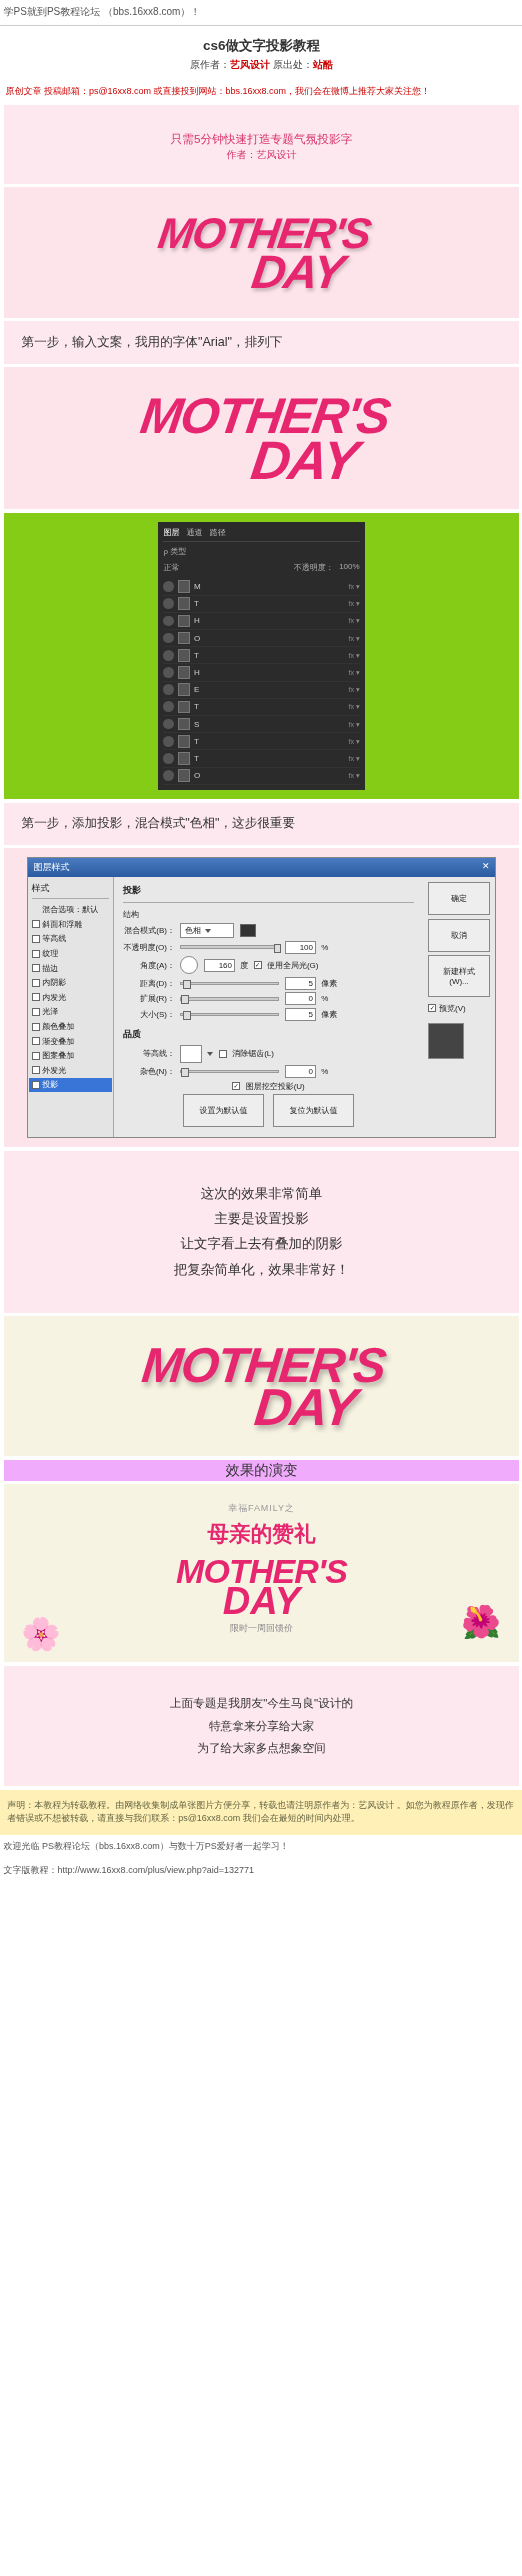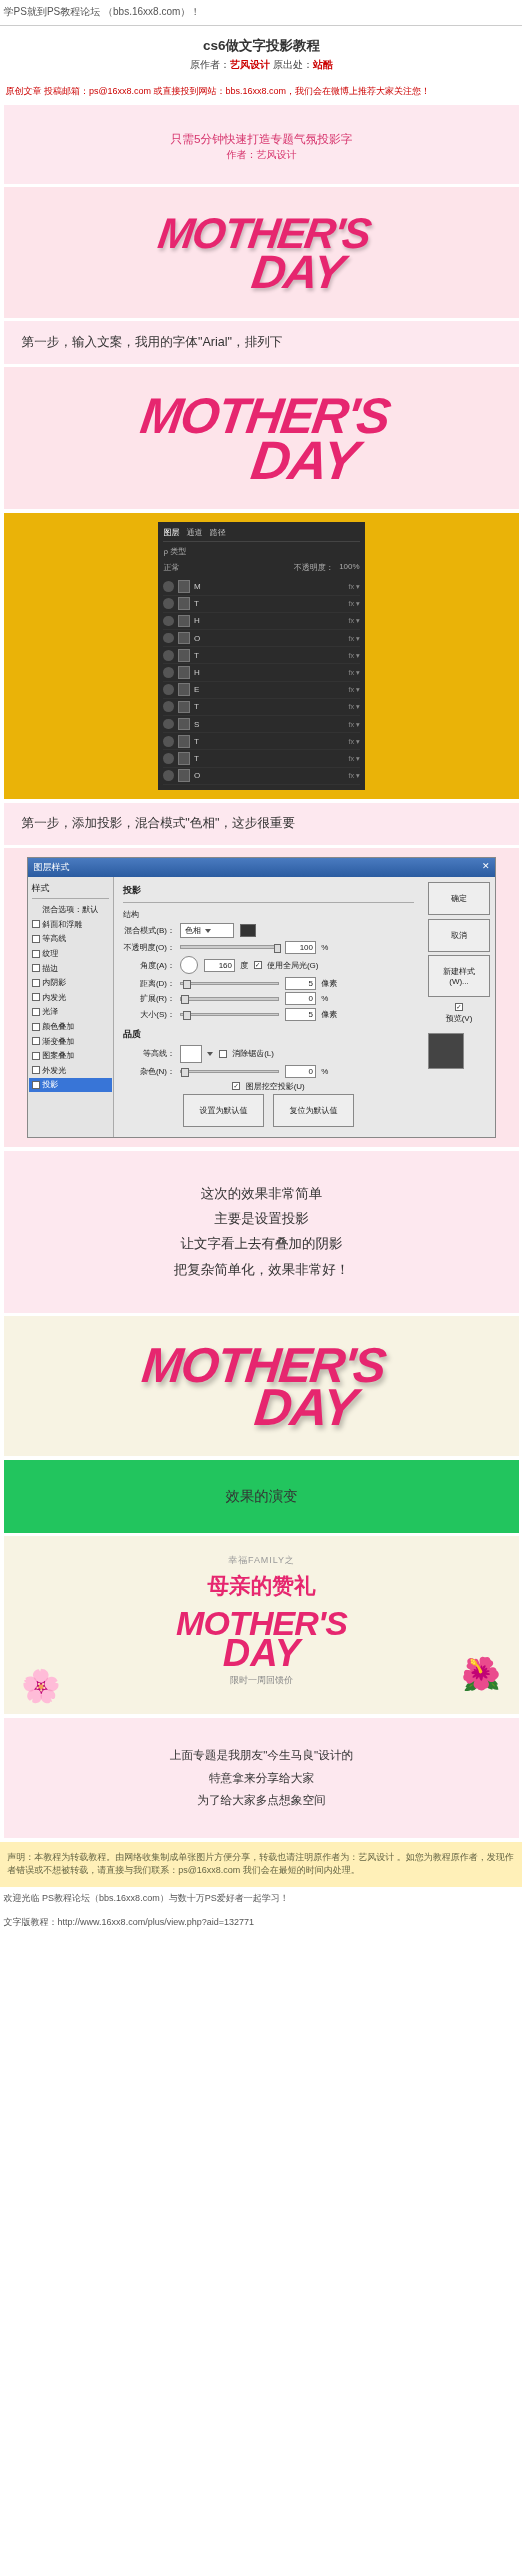--- a/index.html
+++ b/index.html
@@ -20,21 +20,21 @@
 .mothers-block { background: #fde4ea; padding: 27px 9px; text-align: center; margin: 3.6px; }
 .mothers-text { font-family: Arial, sans-serif; font-weight: 900; font-style: italic; color: #e6266f; display: inline-block; text-align: left; transform: skewX(-8deg); text-shadow: 1.8px 2.7px 3.6px rgba(0,0,0,0.2); }
 .mothers-text .line1 { font-size: 43px; line-height: 0.9; letter-spacing: -1.8px; }
 .mothers-text .line2 { font-size: 47px; line-height: 0.8; letter-spacing: -1.8px; padding-left: 99px; }
 .mothers-text.flat { text-shadow: none; }
 .mothers-text.big .line1 { font-size: 50px; }
 .mothers-text.big .line2 { font-size: 54px; padding-left: 117px; }
 
 .step-text { background: #fde8ef; padding: 12.6px 18px; font-size: 12.6px; color: #333; margin: 3.6px; }
 
-.ps-panel { background: #eab308; margin: 3.6px; padding: 9px; display: flex; justify-content: center; }
+.ps-panel { background: #84cc16; margin: 3.6px; padding: 9px; display: flex; justify-content: center; }
 .ps-dark { background: #2b2b2b; width: 207px; padding: 5.4px; color: #ccc; font-size: 8px; }
 .ps-tabs { display: flex; gap: 7.2px; border-bottom: 0.9px solid #444; padding-bottom: 2.7px; margin-bottom: 3.6px; }
 .ps-tab { color: #bbb; font-size: 8px; }
 .ps-tab.active { color: #fff; }
 .ps-toolbar { display: flex; gap: 5.4px; margin-bottom: 5.4px; font-size: 8px; color: #aaa; }
 .ps-layer { display: flex; align-items: center; gap: 3.6px; padding: 1.8px 0; border-bottom: 0.9px solid #333; }
 .ps-eye { width: 10.8px; height: 10.8px; background: #555; border-radius: 50%; }
 .ps-thumb { width: 12.6px; height: 12.6px; background: #555; border: 0.9px solid #777; }
 .ps-layer-name { flex: 1; font-size: 8px; }
 .ps-fx { font-size: 7.2px; color: #888; }
@@ -63,21 +63,21 @@
 .fx-divider { border-top: 0.9px solid #aaa; margin: 5.4px 0; }
 
 .summary-block { background: #fde8ef; text-align: center; padding: 27px 18px; margin: 3.6px; }
 .summary-block p { font-size: 13.5px; color: #333; margin: 7.2px 0; }
 
 .cream-block { background: #f7f3e3; padding: 27px 9px; text-align: center; margin: 3.6px; }
 .cream-text { font-family: Arial, sans-serif; font-weight: 900; font-style: italic; color: #e6266f; display: inline-block; text-align: left; text-shadow: 2.7px 3.6px 5.4px rgba(0,0,0,0.25); transform: skewX(-6deg); }
 .cream-text .line1 { font-size: 49px; line-height: 0.9; letter-spacing: -1.8px; }
 .cream-text .line2 { font-size: 52px; line-height: 0.8; padding-left: 117px; letter-spacing: -1.8px; }
 
-.evolve-title { background: #22c55e; text-align: center; padding: 27px; font-size: 14.4px; color: #333; margin: 3.6px; }
+.evolve-title { background: #f0abfc; text-align: center; padding: 1px; font-size: 14.4px; color: #333; margin: 3.6px; }
 
 .banner { background: #f7f3e3; padding: 18px 13.5px 27px; margin: 3.6px; position: relative; text-align: center; }
 .banner-top { font-size: 9px; color: #999; letter-spacing: 0.9px; margin-bottom: 3.6px; }
 .banner-cn { font-size: 21.6px; color: #e6266f; font-weight: bold; margin-bottom: 8px; }
 .banner-en1 { font-family: Arial; font-weight: 900; font-style: italic; color: #e6266f; font-size: 34px; line-height: 0.9; letter-spacing: -0.9px; }
 .banner-en2 { font-family: Arial; font-weight: 900; font-style: italic; color: #e6266f; font-size: 38px; line-height: 0.8; }
 .banner-sub { font-size: 9px; color: #888; margin-top: 5.4px; }
 .flower { position: absolute; bottom: 9px; font-size: 32px; }
 .flower.left { left: 18px; }
 .flower.right { right: 18px; bottom: 21.6px; }
@@ -357,21 +357,21 @@
         </div>
         <div class="fx-row" style="justify-content:center;gap:9px;">
           <span class="fx-btn" style="width:81px">设置为默认值</span>
           <span class="fx-btn" style="width:81px">复位为默认值</span>
         </div>
       </div>
       <div class="fx-buttons">
         <div class="fx-btn">确定</div>
         <div class="fx-btn">取消</div>
         <div class="fx-btn">新建样式(W)...</div>
-        <div style="display:flex;align-items:center;gap:2.7px;font-size:8px;margin-top:1.8px;flex-direction:column;">
+        <div style="display:flex;align-items:center;gap:2.7px;font-size:8px;margin-top:1.8px;">
           <span class="fx-checkbox">✓</span>
           <span>预览(V)</span>
         </div>
         <div class="fx-swatch"></div>
       </div>
     </div>
   </div>
 </div>
 
 <div class="summary-block">

